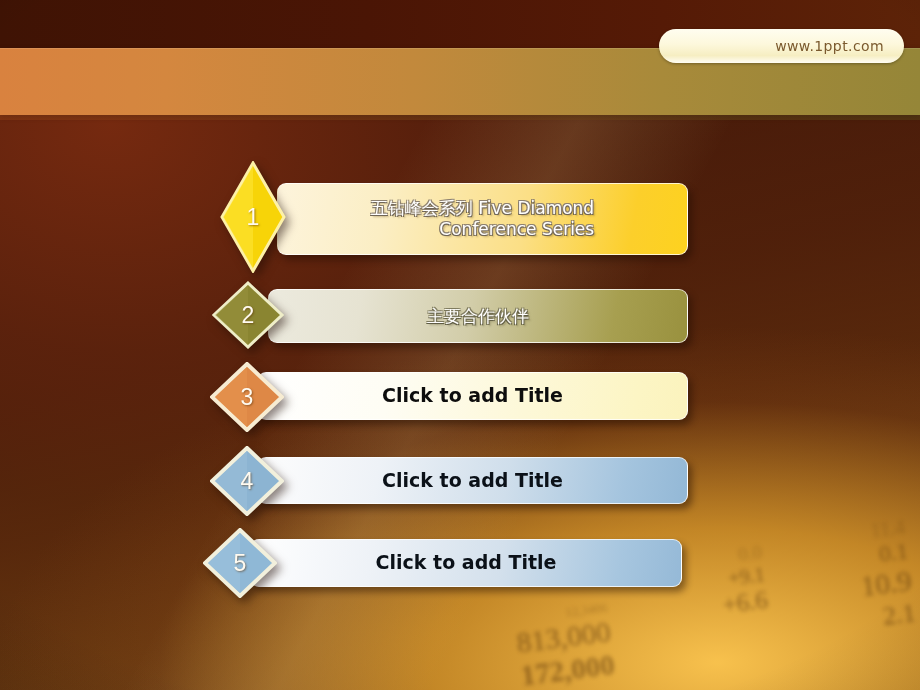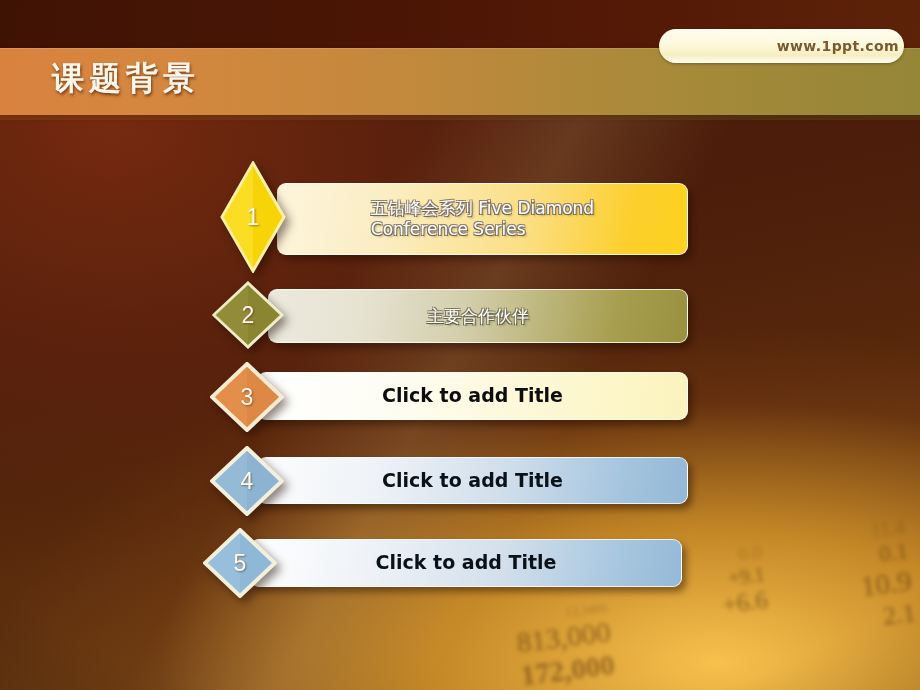--- a/index.html
+++ b/index.html
@@ -113,43 +113,43 @@
     width: 245px;
     height: 34px;
     border-radius: 17px;
     background: linear-gradient(180deg, #fffdf0 0%, #fdf8dc 45%, #f6eec2 78%, #fffdf4 100%);
     box-shadow: 0 1px 3px rgba(0,0,0,0.3);
     display: flex;
     align-items: center;
     justify-content: flex-end;
   }
   .logo-text {
-    padding-right: 5px;
+    padding-right: 20px;
     font-size: 14px;
-    font-weight: bold;
+    font-weight: normal;
     letter-spacing: 0.4px;
     color: #7b5a2e;
     font-family: "DejaVu Sans", "Liberation Sans", sans-serif;
   }
 
   
   .row { position: absolute; }
 
   .bar {
     position: absolute;
     border-radius: 9px;
     border: 1px solid rgba(255,255,255,0.78);
     box-shadow: 4px 5px 7px rgba(30,10,2,0.45);
     display: flex;
     align-items: center;
     justify-content: center;
     box-sizing: border-box;
   }
   .bar-text {
-    text-align: left;
+    text-align: right;
     line-height: 1.22;
     white-space: pre-line;
   }
 
   .diamond-wrap {
     position: absolute;
     filter: drop-shadow(4px 5px 5px rgba(30,10,2,0.5));
   }
   .diamond-wrap svg { display: block; }
   .diamond-num {
@@ -254,21 +254,20 @@
       <span class="n n2">0.1</span>
       <span class="n n3">10.9</span>
       <span class="n n4">2.1</span>
     </div>
   </div>
 
   <div class="bg-vignette"></div>
 
   <div class="title-band"></div>
   <div class="title-band-under"></div>
-  <div class="slide-title">课题背景</div>
 
   <div class="logo-pill">
     <span class="logo-text">www.1ppt.com</span>
   </div>
 
   <div class="row row1">
     <div class="bar">
       <span class="bar-text">五钻峰会系列 Five Diamond
 Conference Series</span>
     </div>

